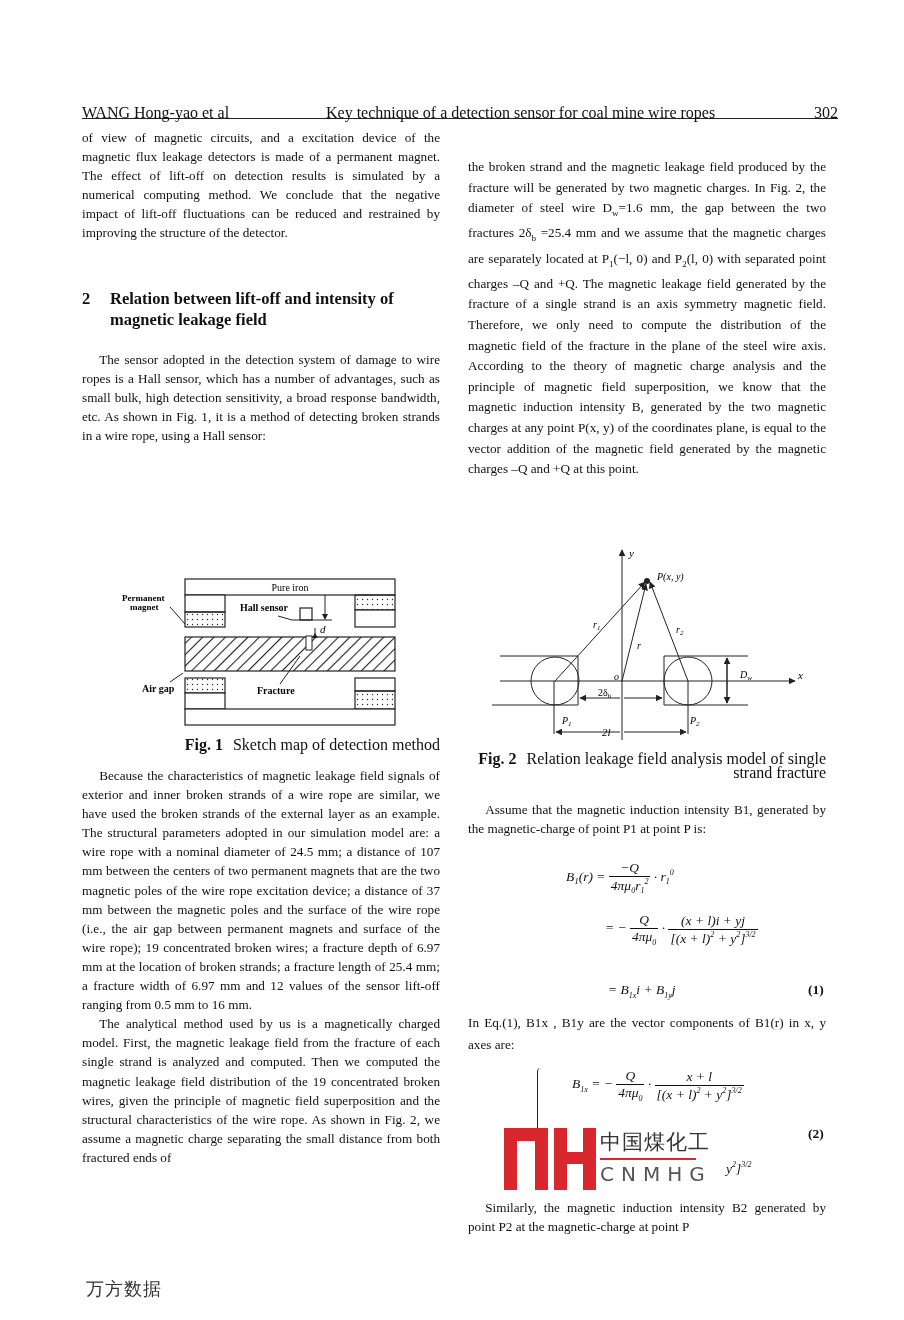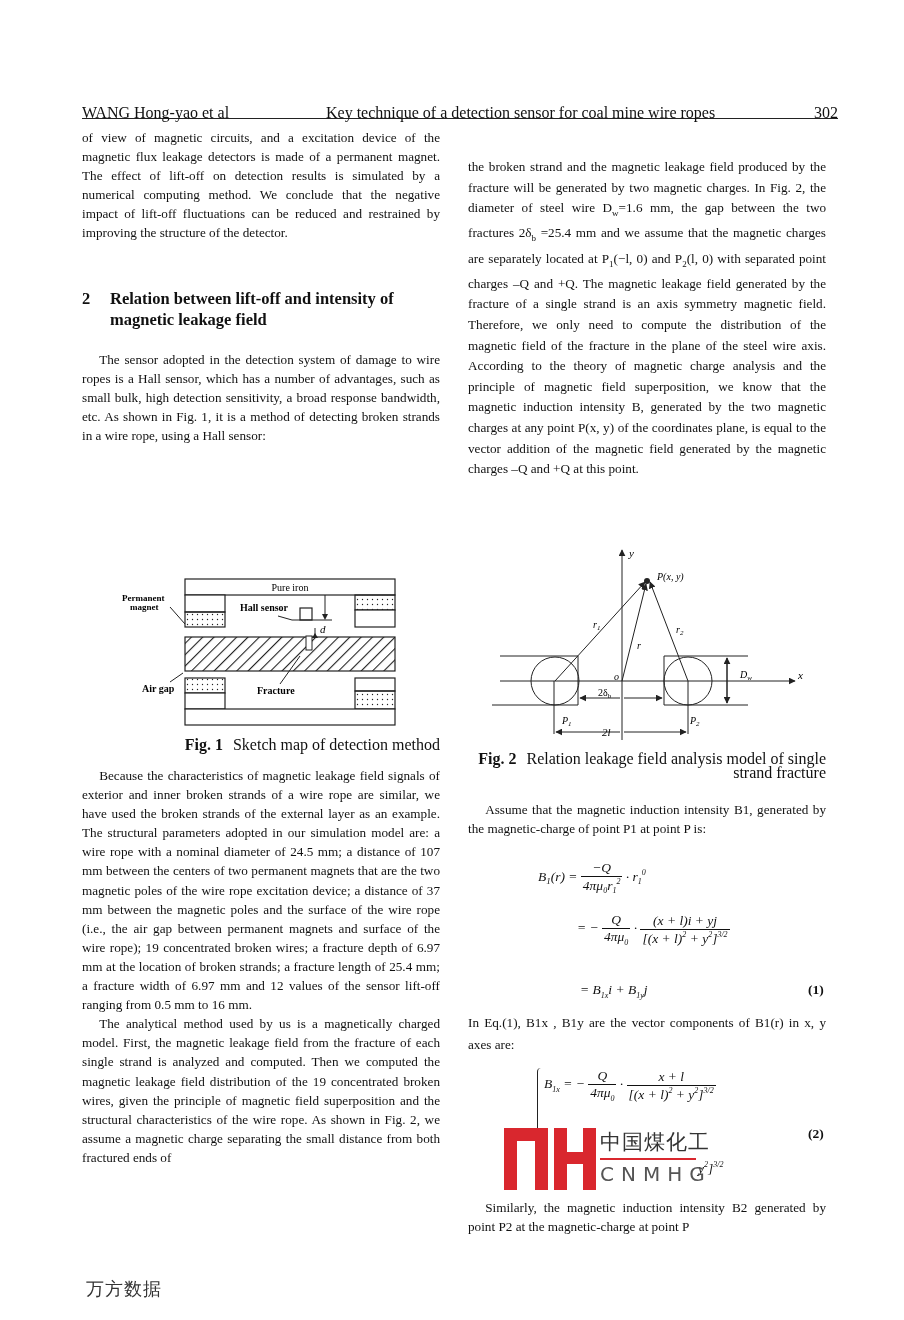--- a/index.html
+++ b/index.html
@@ -14,21 +14,21 @@
   .col p { margin: 0; }
   .col p.ind { text-indent: 1.3em; }
   .left-col { left: 82px; width: 358px; }
   .right-col { left: 468px; width: 358px; }
   .section-title { position: absolute; left: 82px; top: 288px; width: 360px;
                    font-weight: bold; font-size: 16.5px; line-height: 21px; }
   .section-title .num { position: absolute; left: 0; top: 0; }
   .section-title .txt { position: absolute; left: 28px; top: 0; width: 330px; }
   .caption { position: absolute; font-size: 16px; text-align: right; line-height: 14px; }
   .caption b { font-weight: bold; margin-right: 10px; }
-  .eq { position: absolute; font-size: 13.5px; font-style: italic; }
+  .eq { position: absolute; font-size: 13.5px; font-style: italic; margin-left: 28px; }
   .eqnum { position: absolute; font-size: 13.5px; font-weight: bold; }
   .footer-brand { position: absolute; left: 86px; top: 1277px; font-family: "DejaVu Sans", sans-serif;
                   font-size: 18px; color: #333; letter-spacing: 1px; }
   .wm { position: absolute; left: 504px; top: 1128px; width: 250px; height: 62px; }
   .wm .logo { position: absolute; left: 0; top: 0; }
   .wm .cn { position: absolute; left: 96px; top: 0; font-family: Liberation Serif, serif;
             font-size: 21px; color: #333; letter-spacing: 1px; }
   .wm .line { position: absolute; left: 96px; top: 30px; width: 96px; height: 2px; background: #d9272e; }
   .wm .en { position: absolute; left: 96px; top: 34px; font-family: "DejaVu Sans", sans-serif;
             font-size: 20px; color: #555; letter-spacing: 7px; }

